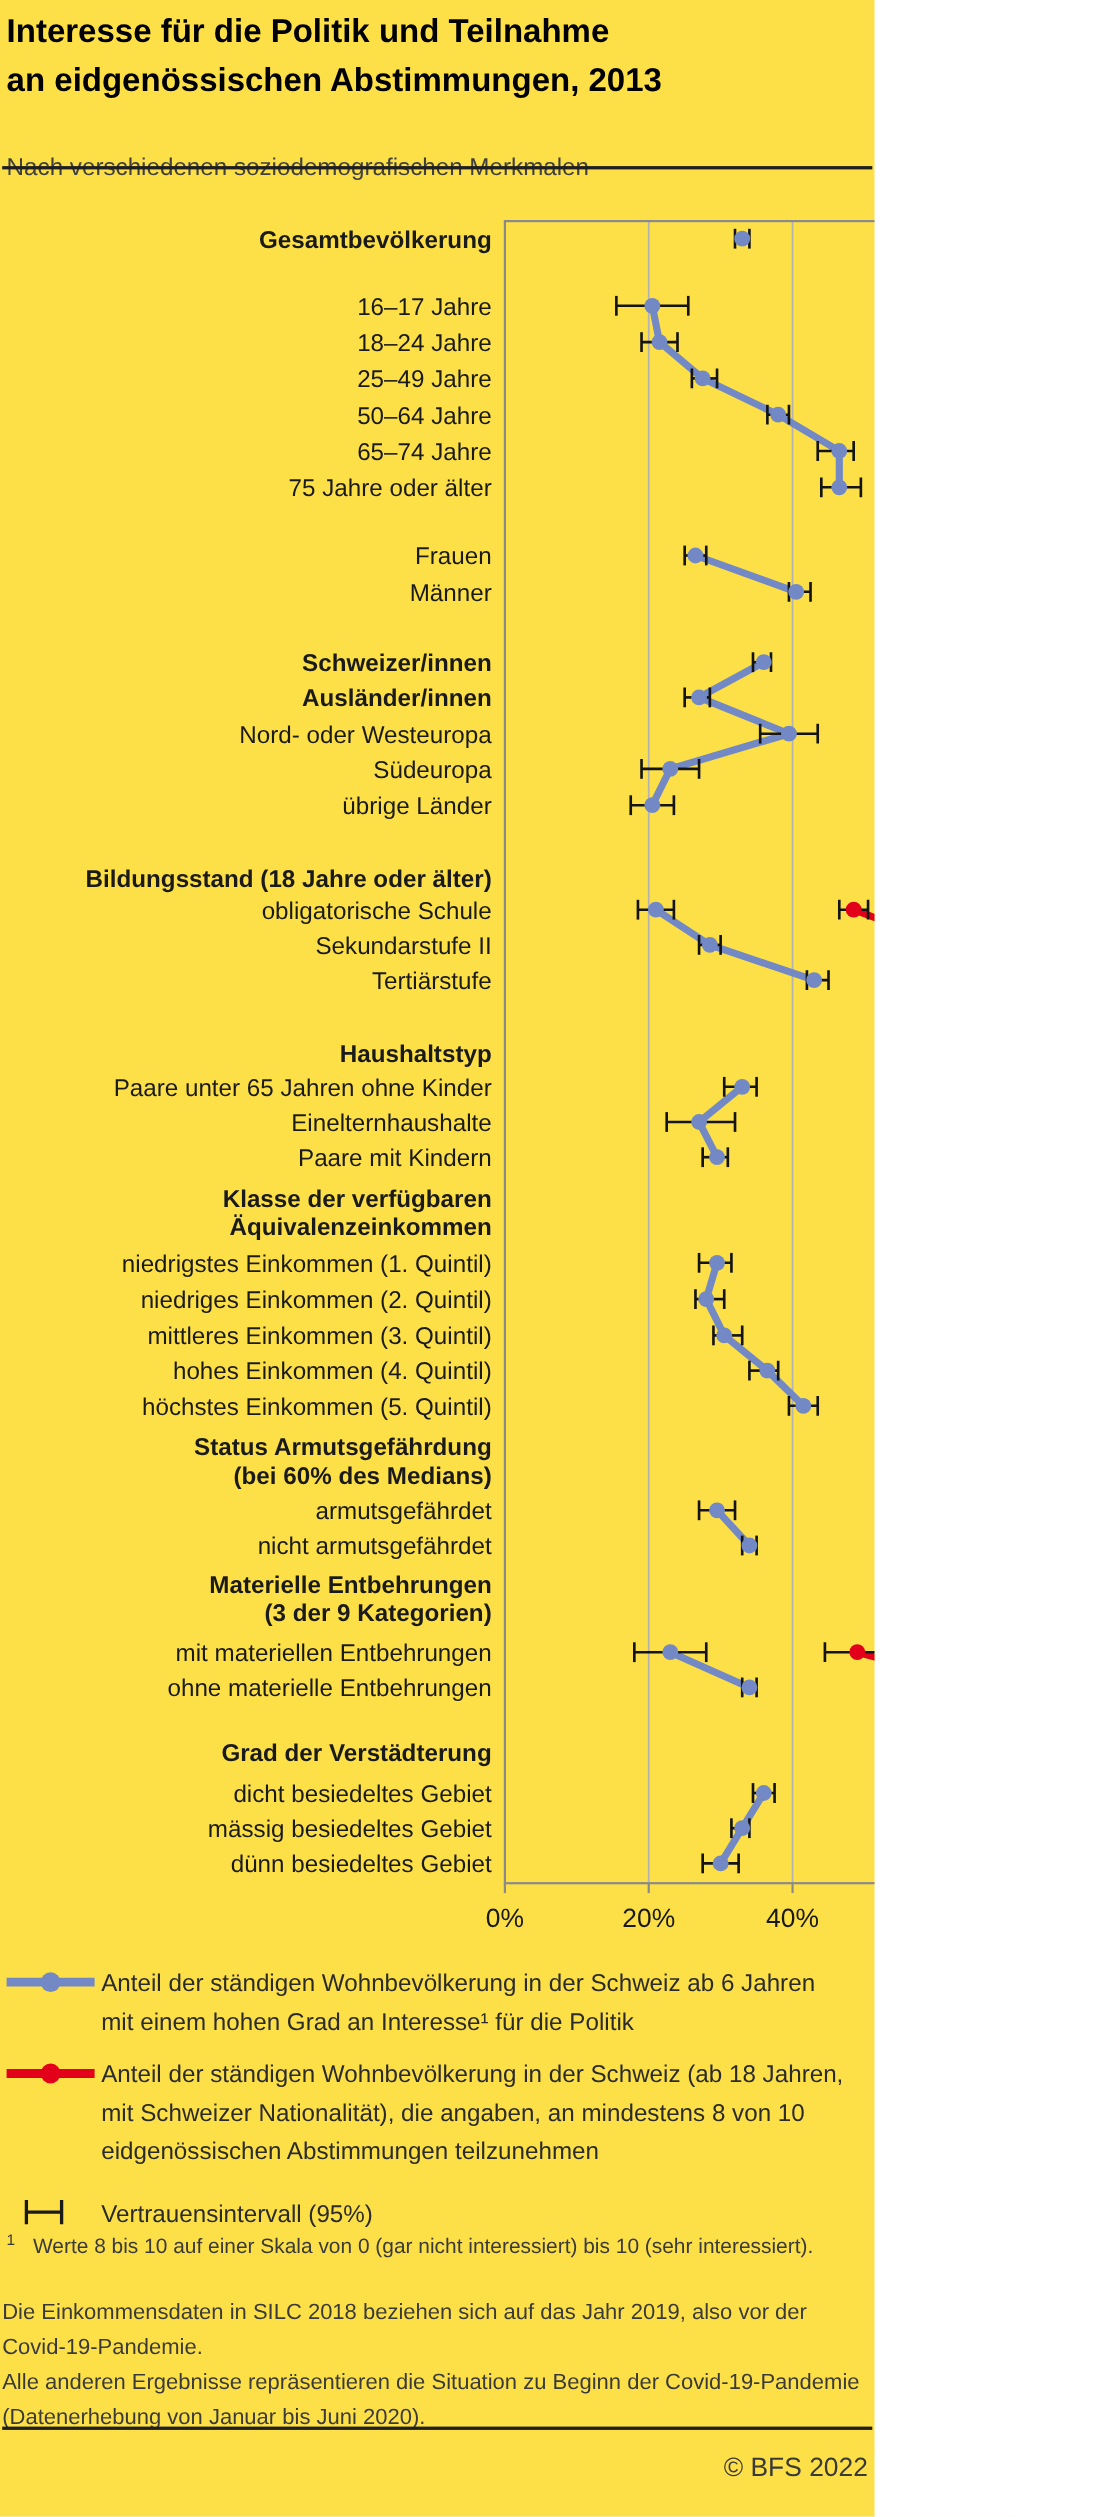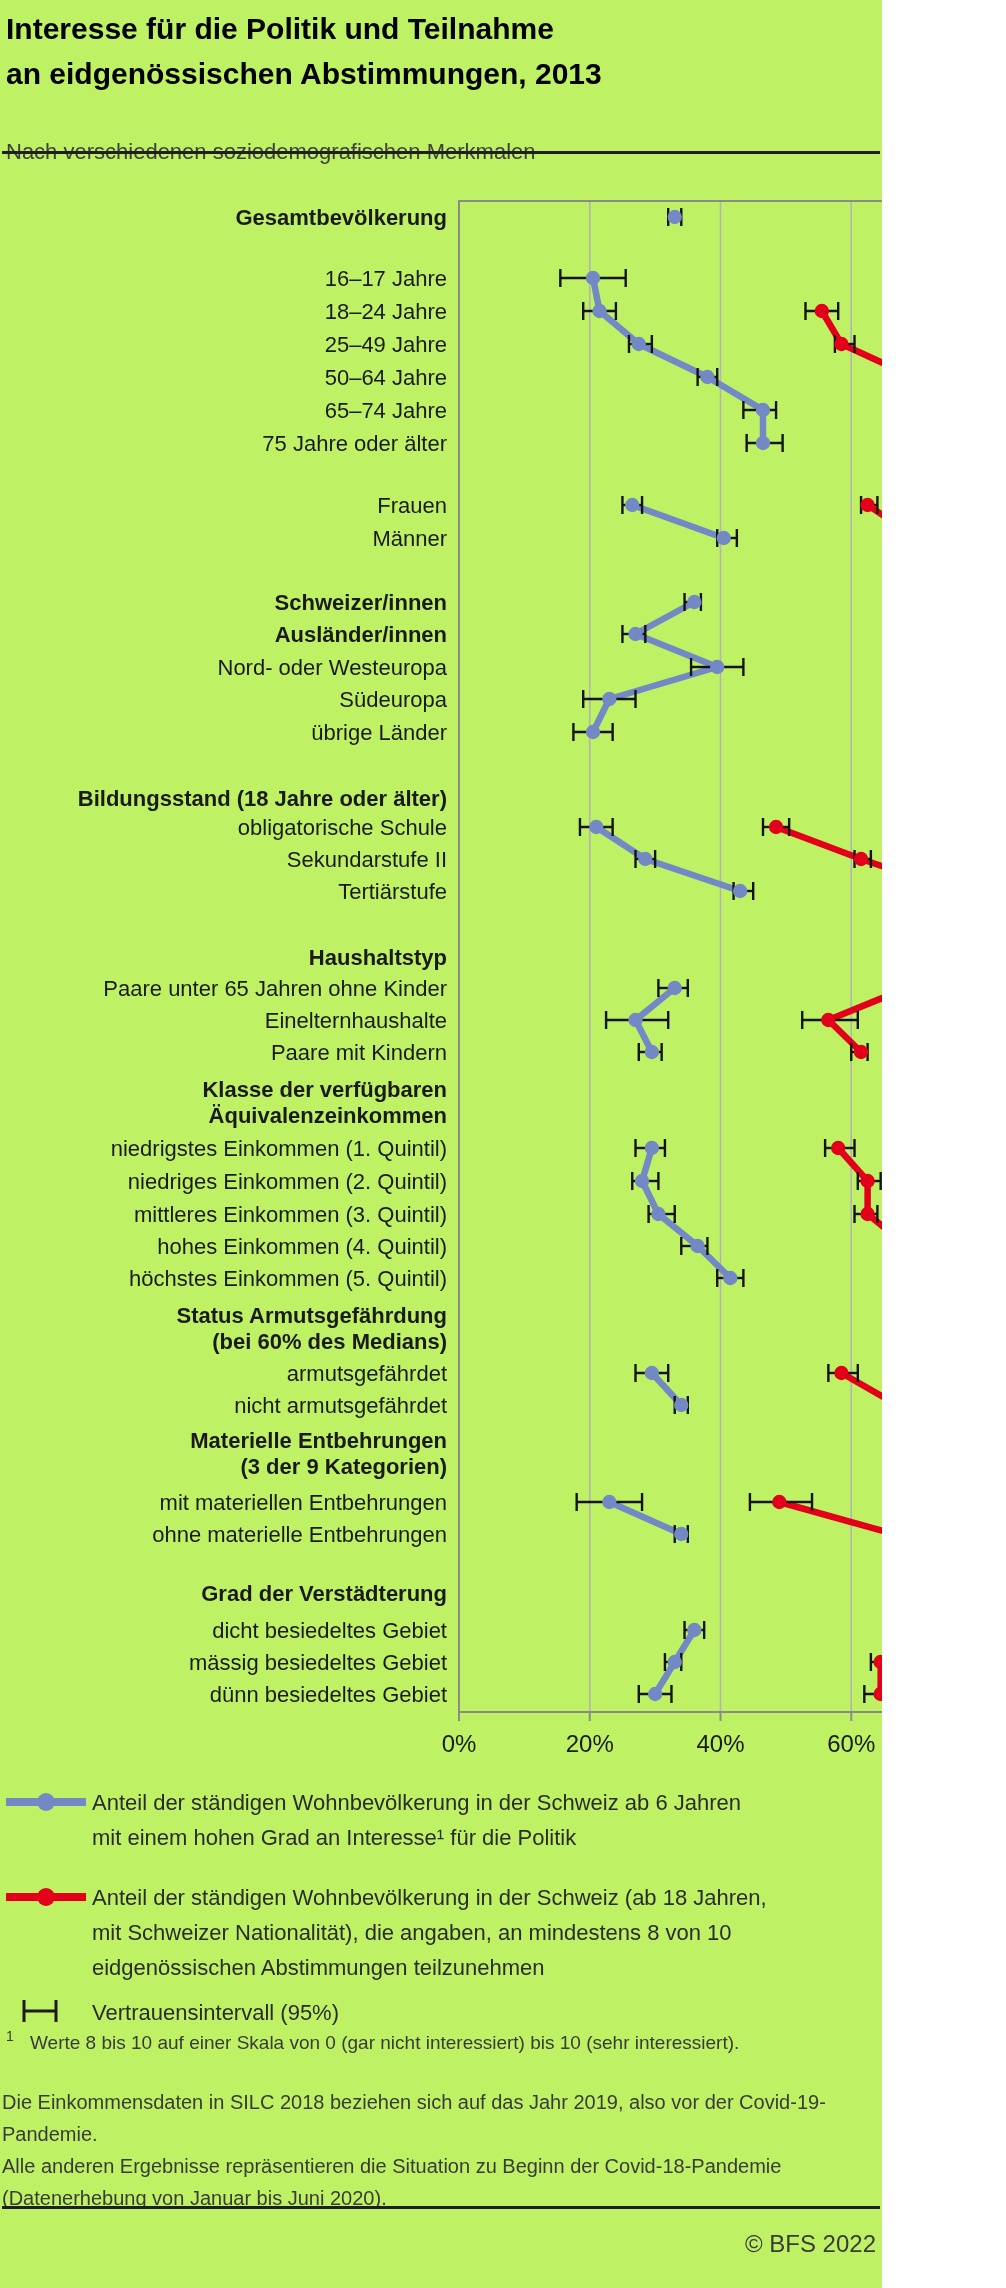--- a/index.html
+++ b/index.html
@@ -1,16 +1,16 @@
 <!DOCTYPE html>
 <html><head>
 <meta charset="utf-8">
 <style>
   html,body{margin:0;padding:0;background:#fff;}
-  .page{position:relative;width:882px;height:2288px;background:#bef264;
+  .page{position:relative;width:795px;height:2288px;background:#fde047;
         font-family:"Liberation Sans",sans-serif;color:#1a1a1a;overflow:hidden;}
   .title{position:absolute;left:6px;top:6px;font-size:30px;font-weight:700;
          line-height:45px;color:#000;}
   .title span{display:block;}
   .subtitle{position:absolute;left:6px;top:106px;font-size:22px;color:#404040;margin-top:33px;}
   .rule{position:absolute;left:2px;right:2px;height:3px;background:#1f1f1f;}
   .rule.top{top:151px;}
   .rule.bottom{top:2206px;}
   #chart-svg{position:absolute;left:0;top:0;}
   #chart-svg text{font-family:"Liberation Sans",sans-serif;}
@@ -368,21 +368,21 @@
     <svg class="lmark" width="84" height="24">
       <line x1="2" y1="12" x2="82" y2="12" stroke-width="8" stroke="#7289c6"></line>
       <circle cx="42" cy="12" r="9" fill="#7289c6"></circle>
     </svg>
     <div class="ltext">
       <span>Anteil der ständigen Wohnbevölkerung in der Schweiz ab 6 Jahren</span>
       <span>mit einem hohen Grad an Interesse¹ für die Politik</span>
     </div>
   </div>
 
-  <div class="legend-item" style="top:1868px;margin-top:12px;">
+  <div class="legend-item" style="top:1868px;">
     <svg class="lmark" width="84" height="24">
       <line x1="2" y1="12" x2="82" y2="12" stroke-width="8" stroke="#e2001a"></line>
       <circle cx="42" cy="12" r="9" fill="#e2001a"></circle>
     </svg>
     <div class="ltext">
       <span>Anteil der ständigen Wohnbevölkerung in der Schweiz (ab 18 Jahren,</span>
       <span>mit Schweizer Nationalität), die angaben, an mindestens 8 von 10</span>
       <span>eidgenössischen Abstimmungen teilzunehmen</span>
     </div>
   </div>
@@ -398,21 +398,21 @@
     </div>
   </div>
 
   <div class="footnote">
     <span class="fn-marker">1</span>
     <span class="fn-text">Werte 8 bis 10 auf einer Skala von 0 (gar nicht interessiert) bis 10 (sehr interessiert).</span>
   </div>
 
   <div class="notes">
     <span>Die Einkommensdaten in SILC 2018 beziehen sich auf das Jahr 2019, also vor der Covid-19-Pandemie.</span>
-    <span>Alle anderen Ergebnisse repräsentieren die Situation zu Beginn der Covid-18-Pandemie</span>
+    <span>Alle anderen Ergebnisse repräsentieren die Situation zu Beginn der Covid-19-Pandemie</span>
     <span>(Datenerhebung von Januar bis Juni 2020).</span>
   </div>
 
   <div class="rule bottom"></div>
 
   <div class="copyright">© BFS 2022</div>
 
 </div>
 
 </body></html>

